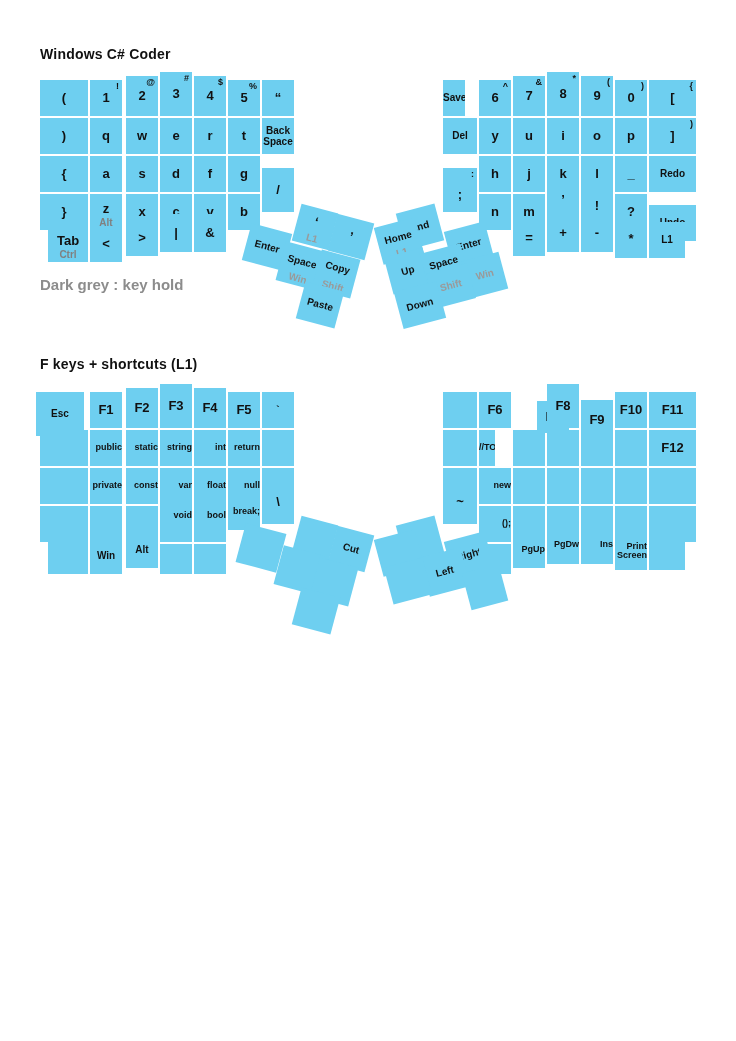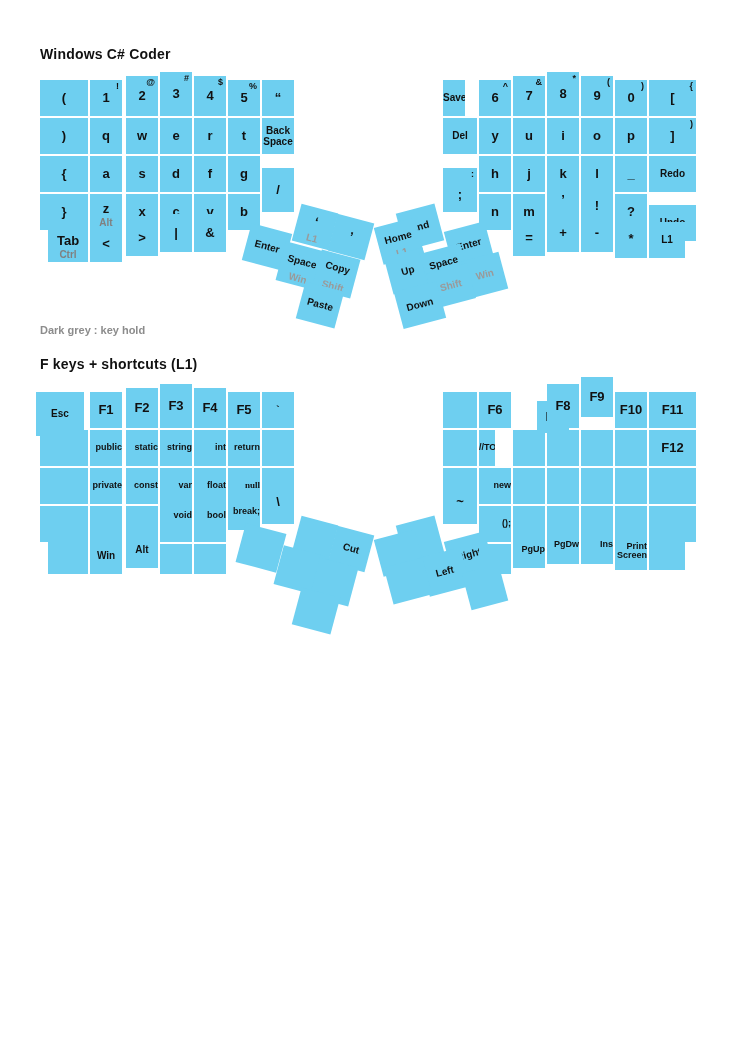--- a/index.html
+++ b/index.html
@@ -14,25 +14,24 @@
   .layer-title{
     position:absolute;
     font-size:14px;
     font-weight:bold;
     color:#111;
     letter-spacing:0.2px;
     white-space:nowrap;
   }
   .note{
     position:absolute;
-    font-size:11px;
+    font-size:15px;
     font-weight:bold;
     color:#8c8c8c;
     white-space:nowrap;
-    margin-top:48px;
   }
   .key{
     position:absolute;
     background:#6ecff0;
     box-sizing:border-box;
     overflow:hidden;
   }
   .key .main{
     position:absolute;
     left:0;right:0;
@@ -392,21 +391,21 @@
 </div>
 <div class="key" style="left:126px;top:468px;width:32px;height:36px;">
   <span class="main tiny">const</span>
 </div>
 <div class="key" style="left:160px;top:468px;width:32px;height:36px;">
   <span class="main tiny">var</span>
 </div>
 <div class="key" style="left:194px;top:468px;width:32px;height:36px;">
   <span class="main tiny">float</span>
 </div>
-<div class="key" style="left:228px;top:468px;width:32px;height:36px;font-family:Liberation Serif, serif;">
+<div class="key" style="left:228px;top:468px;width:32px;height:36px;">
   <span class="main tiny">null</span>
 </div>
 <div class="key" style="left:262px;top:468px;width:32px;height:36px;">
   <span class="main tiny"></span>
 </div>
 
 <div class="key" style="left:40px;top:506px;width:48px;height:36px;">
   <span class="main small"></span>
 </div>
 <div class="key" style="left:90px;top:506px;width:32px;height:36px;">
@@ -487,21 +486,21 @@
 </div>
 <div class="key" style="left:479px;top:392px;width:32px;height:36px;">
   <span class="main">F6</span>
 </div>
 <div class="key" style="left:537px;top:388px;width:32px;height:32px;margin-top:13px;">
   <span class="main">F7</span>
 </div>
 <div class="key" style="left:547px;top:384px;width:32px;height:44px;">
   <span class="main">F8</span>
 </div>
-<div class="key" style="left:581px;top:377px;width:32px;height:40px;">
+<div class="key" style="left:581px;top:400px;width:32px;height:40px;">
   <span class="main">F9</span>
 </div>
 <div class="key" style="left:615px;top:392px;width:32px;height:36px;">
   <span class="main">F10</span>
 </div>
 <div class="key" style="left:649px;top:392px;width:47px;height:36px;">
   <span class="main">F11</span>
 </div>
 
 <div class="key" style="left:443px;top:430px;width:34px;height:36px;">

